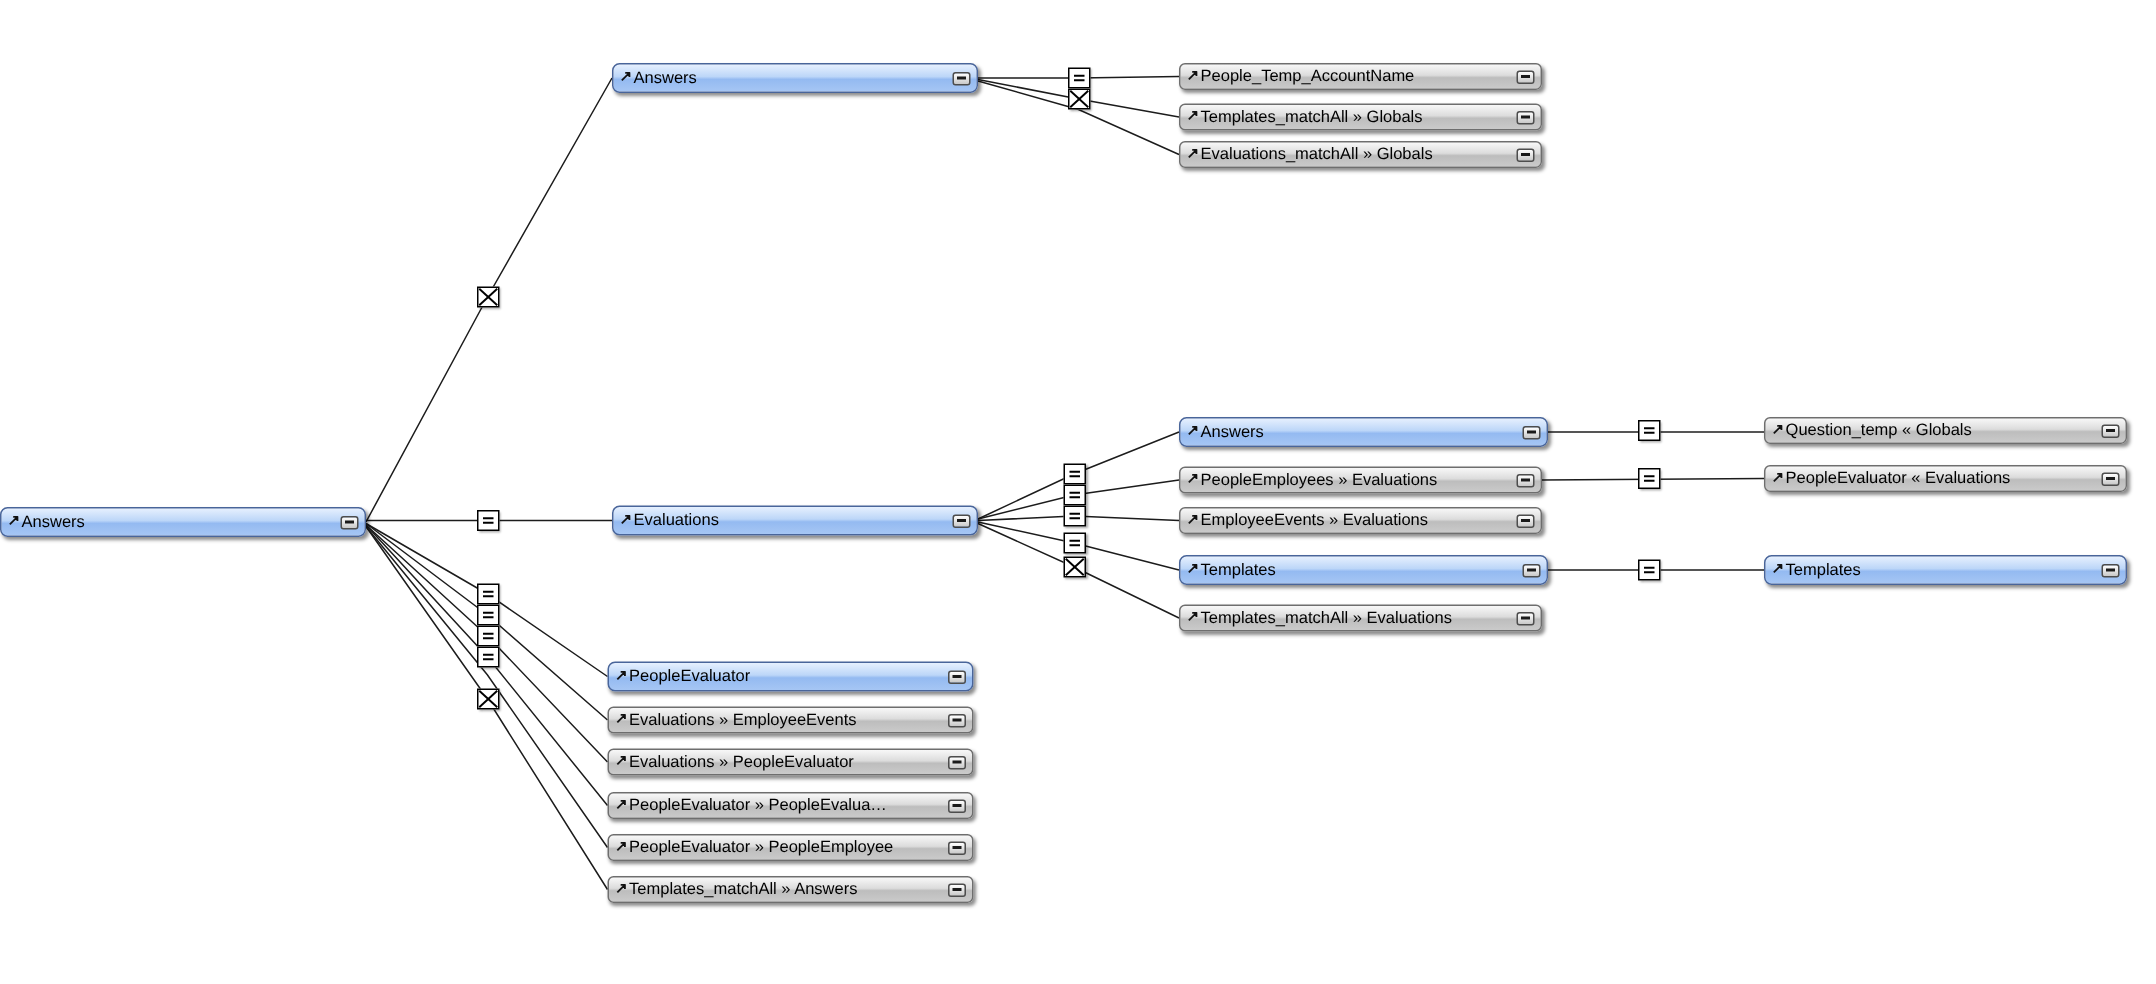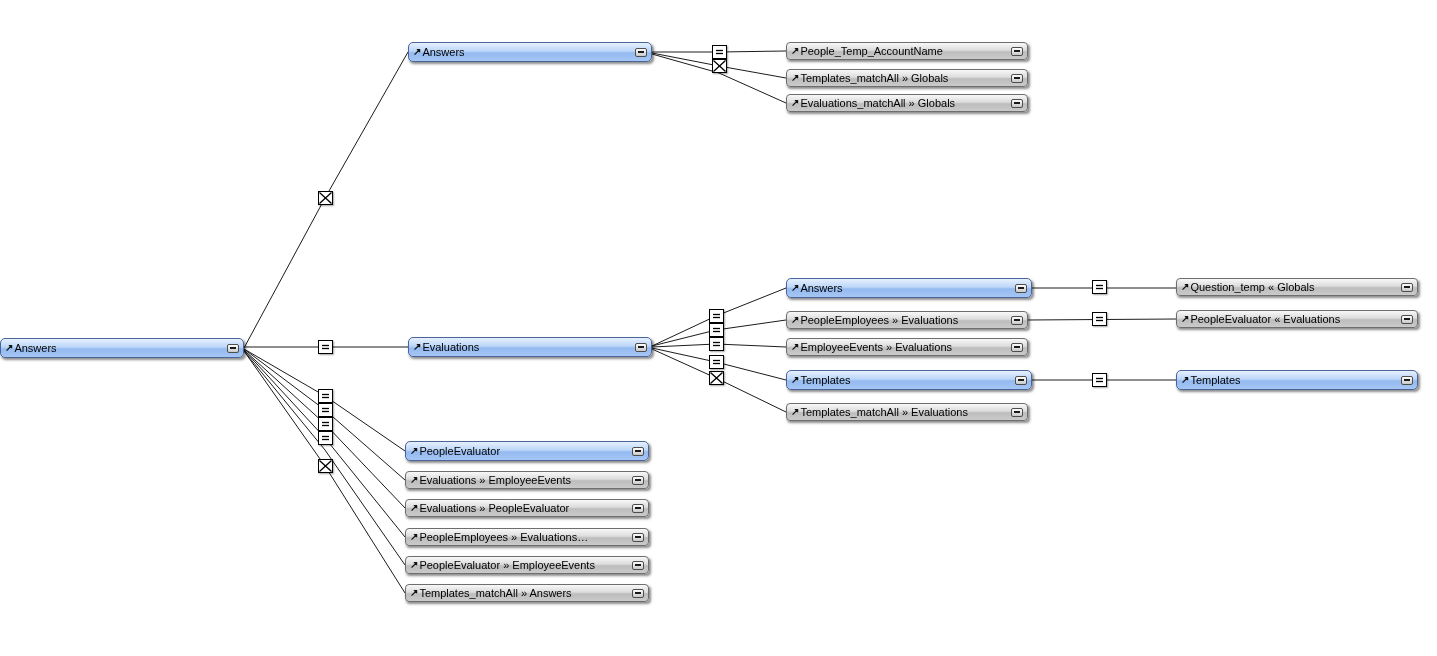--- a/index.html
+++ b/index.html
@@ -141,28 +141,28 @@
     </div>
     <div class="table-box gray" style="left: 405px; top: 499px; width: 244px; height: 18px;">
       <span class="arrow-icon">↗</span>
       <span class="table-label">Evaluations » PeopleEvaluator</span>
       <span class="collapse-btn">
         <span class="dash"></span>
       </span>
     </div>
     <div class="table-box gray" style="left: 405px; top: 528px; width: 244px; height: 18px;">
       <span class="arrow-icon">↗</span>
-      <span class="table-label">PeopleEmployees » Evaluations…</span>
+      <span class="table-label">PeopleEvaluator » PeopleEvalua…</span>
       <span class="collapse-btn">
         <span class="dash"></span>
       </span>
     </div>
     <div class="table-box gray" style="left: 405px; top: 556px; width: 244px; height: 18px;">
       <span class="arrow-icon">↗</span>
-      <span class="table-label">PeopleEvaluator » EmployeeEvents</span>
+      <span class="table-label">PeopleEvaluator » PeopleEmployee</span>
       <span class="collapse-btn">
         <span class="dash"></span>
       </span>
     </div>
     <div class="table-box gray" style="left: 405px; top: 584px; width: 244px; height: 18px;">
       <span class="arrow-icon">↗</span>
       <span class="table-label">Templates_matchAll » Answers</span>
       <span class="collapse-btn">
         <span class="dash"></span>
       </span>

